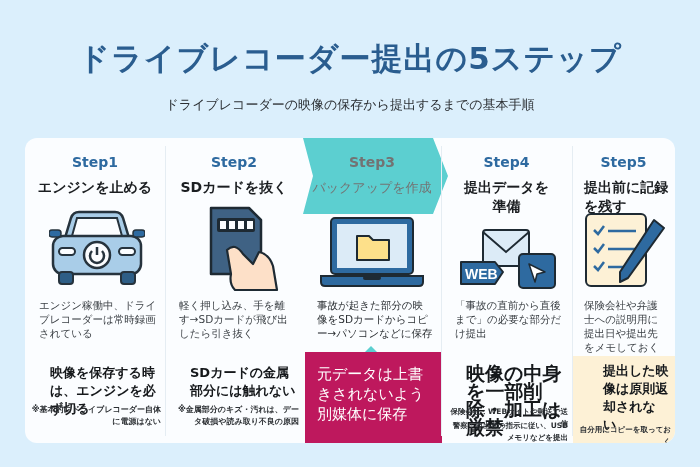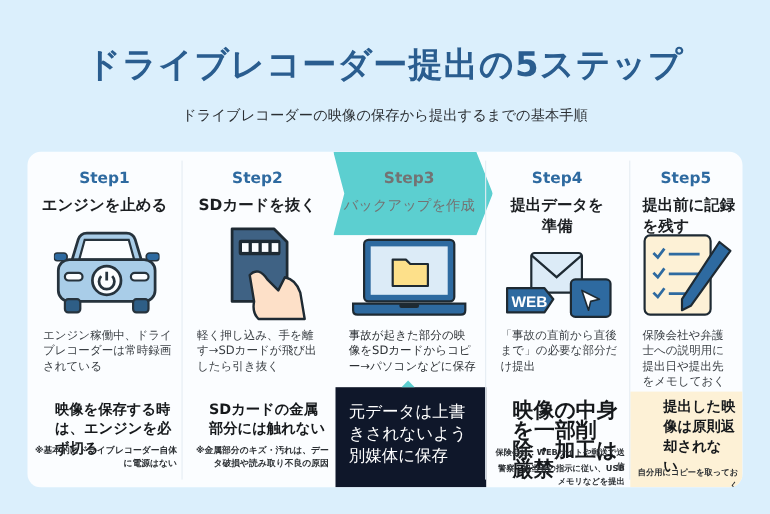--- a/index.html
+++ b/index.html
@@ -50,21 +50,21 @@
   .icon { position: absolute; }
   .step3-band {
     position: absolute; left: 278px; top: 0; width: 145px; height: 76px;
     background: #5ccfd0;
     clip-path: polygon(0 0, 130px 0, 145px 38px, 130px 76px, 0 76px, 10px 38px);
   }
   .col3 .step, .col3 .head { color: #737373; }
   .col3 .head { font-weight: normal; font-size: 13px; }
   .callout {
     position: absolute; left: 280px; top: 214px; width: 137px; height: 91px;
-    background: #0f172a;
+    background: #be185d;
   }
   .callout::before {
     content: ""; position: absolute; left: 60px; top: -6px;
     border-left: 6px solid transparent; border-right: 6px solid transparent;
     border-bottom: 6px solid #5ccfd0;
   }
   .callout-text {
     position: absolute; left: 12px; top: 12px; right: 6px;
     color: #ffffff; font-size: 15px; line-height: 20px;
   }

